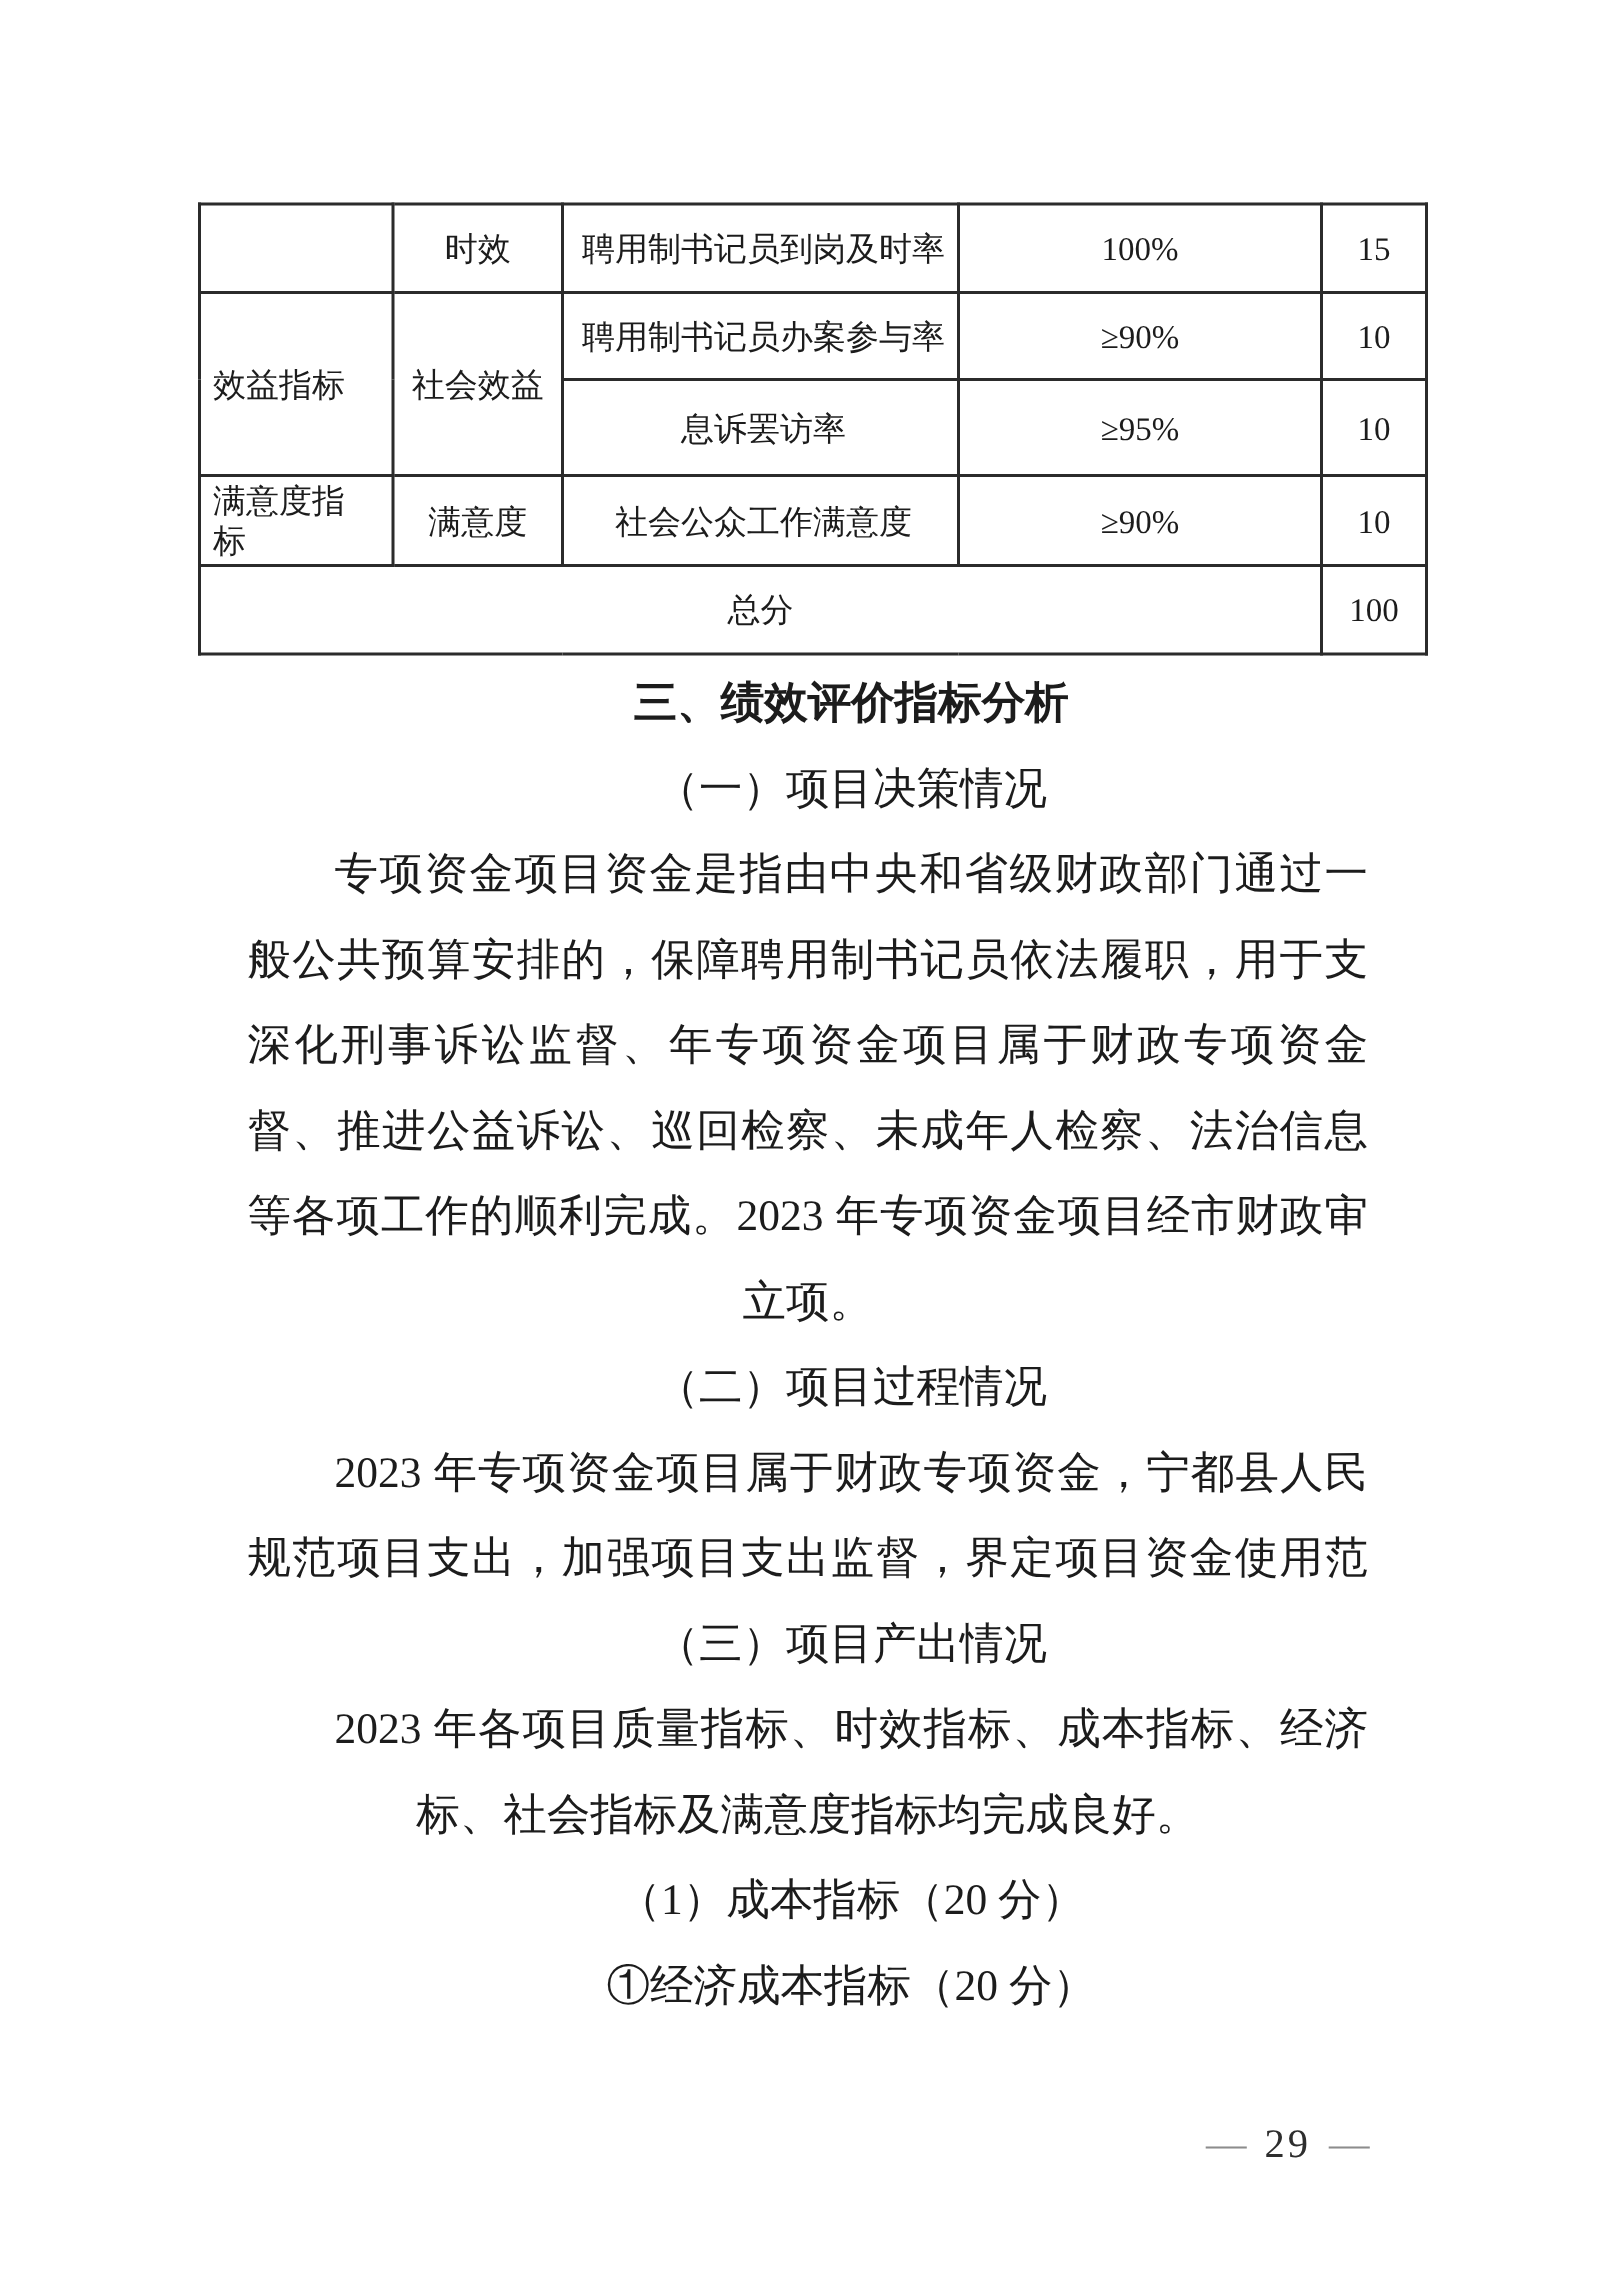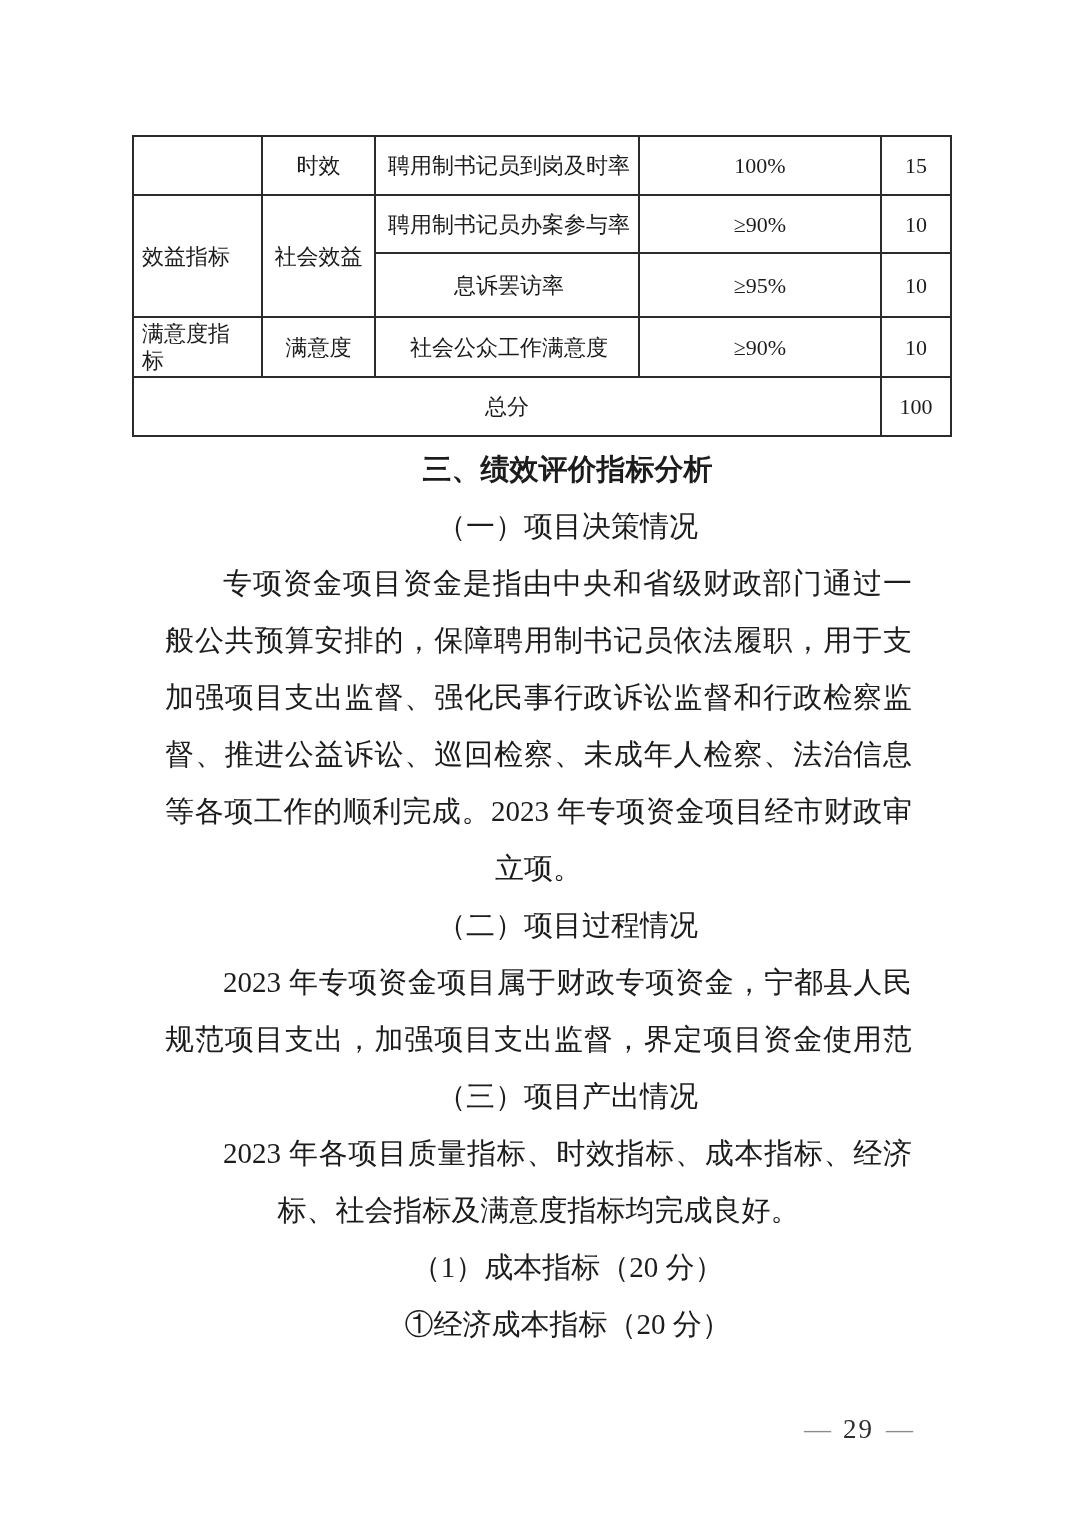--- a/index.html
+++ b/index.html
@@ -105,21 +105,21 @@
         <td>100</td>
       </tr>
     </tbody>
   </table>
 
   <div class="content">
     <div class="line ind h1">三、绩效评价指标分析</div>
     <div class="line ind">（一）项目决策情况</div>
     <div class="line ind jst">专项资金项目资金是指由中央和省级财政部门通过一</div>
     <div class="line jst">般公共预算安排的，保障聘用制书记员依法履职，用于支持</div>
-    <div class="line jst">加强项目支出监督、强化民事行政诉讼监督和行政检察监</div>
+    <div class="line jst">深化刑事诉讼监督、年专项资金项目属于财政专项资金</div>
     <div class="line jst">督、推进公益诉讼、巡回检察、未成年人检察、法治信息化</div>
     <div class="line jst">等各项工作的顺利完成。2023 年专项资金项目经市财政审批</div>
     <div class="line">立项。</div>
     <div class="line ind">（二）项目过程情况</div>
     <div class="line ind jst">2023 年专项资金项目属于财政专项资金，宁都县人民检</div>
     <div class="line jst">规范项目支出，加强项目支出监督，界定项目资金使用范畴。</div>
     <div class="line ind">（三）项目产出情况</div>
     <div class="line ind jst">2023 年各项目质量指标、时效指标、成本指标、经济指</div>
     <div class="line">标、社会指标及满意度指标均完成良好。</div>
     <div class="line ind">（1）成本指标（20 分）</div>

